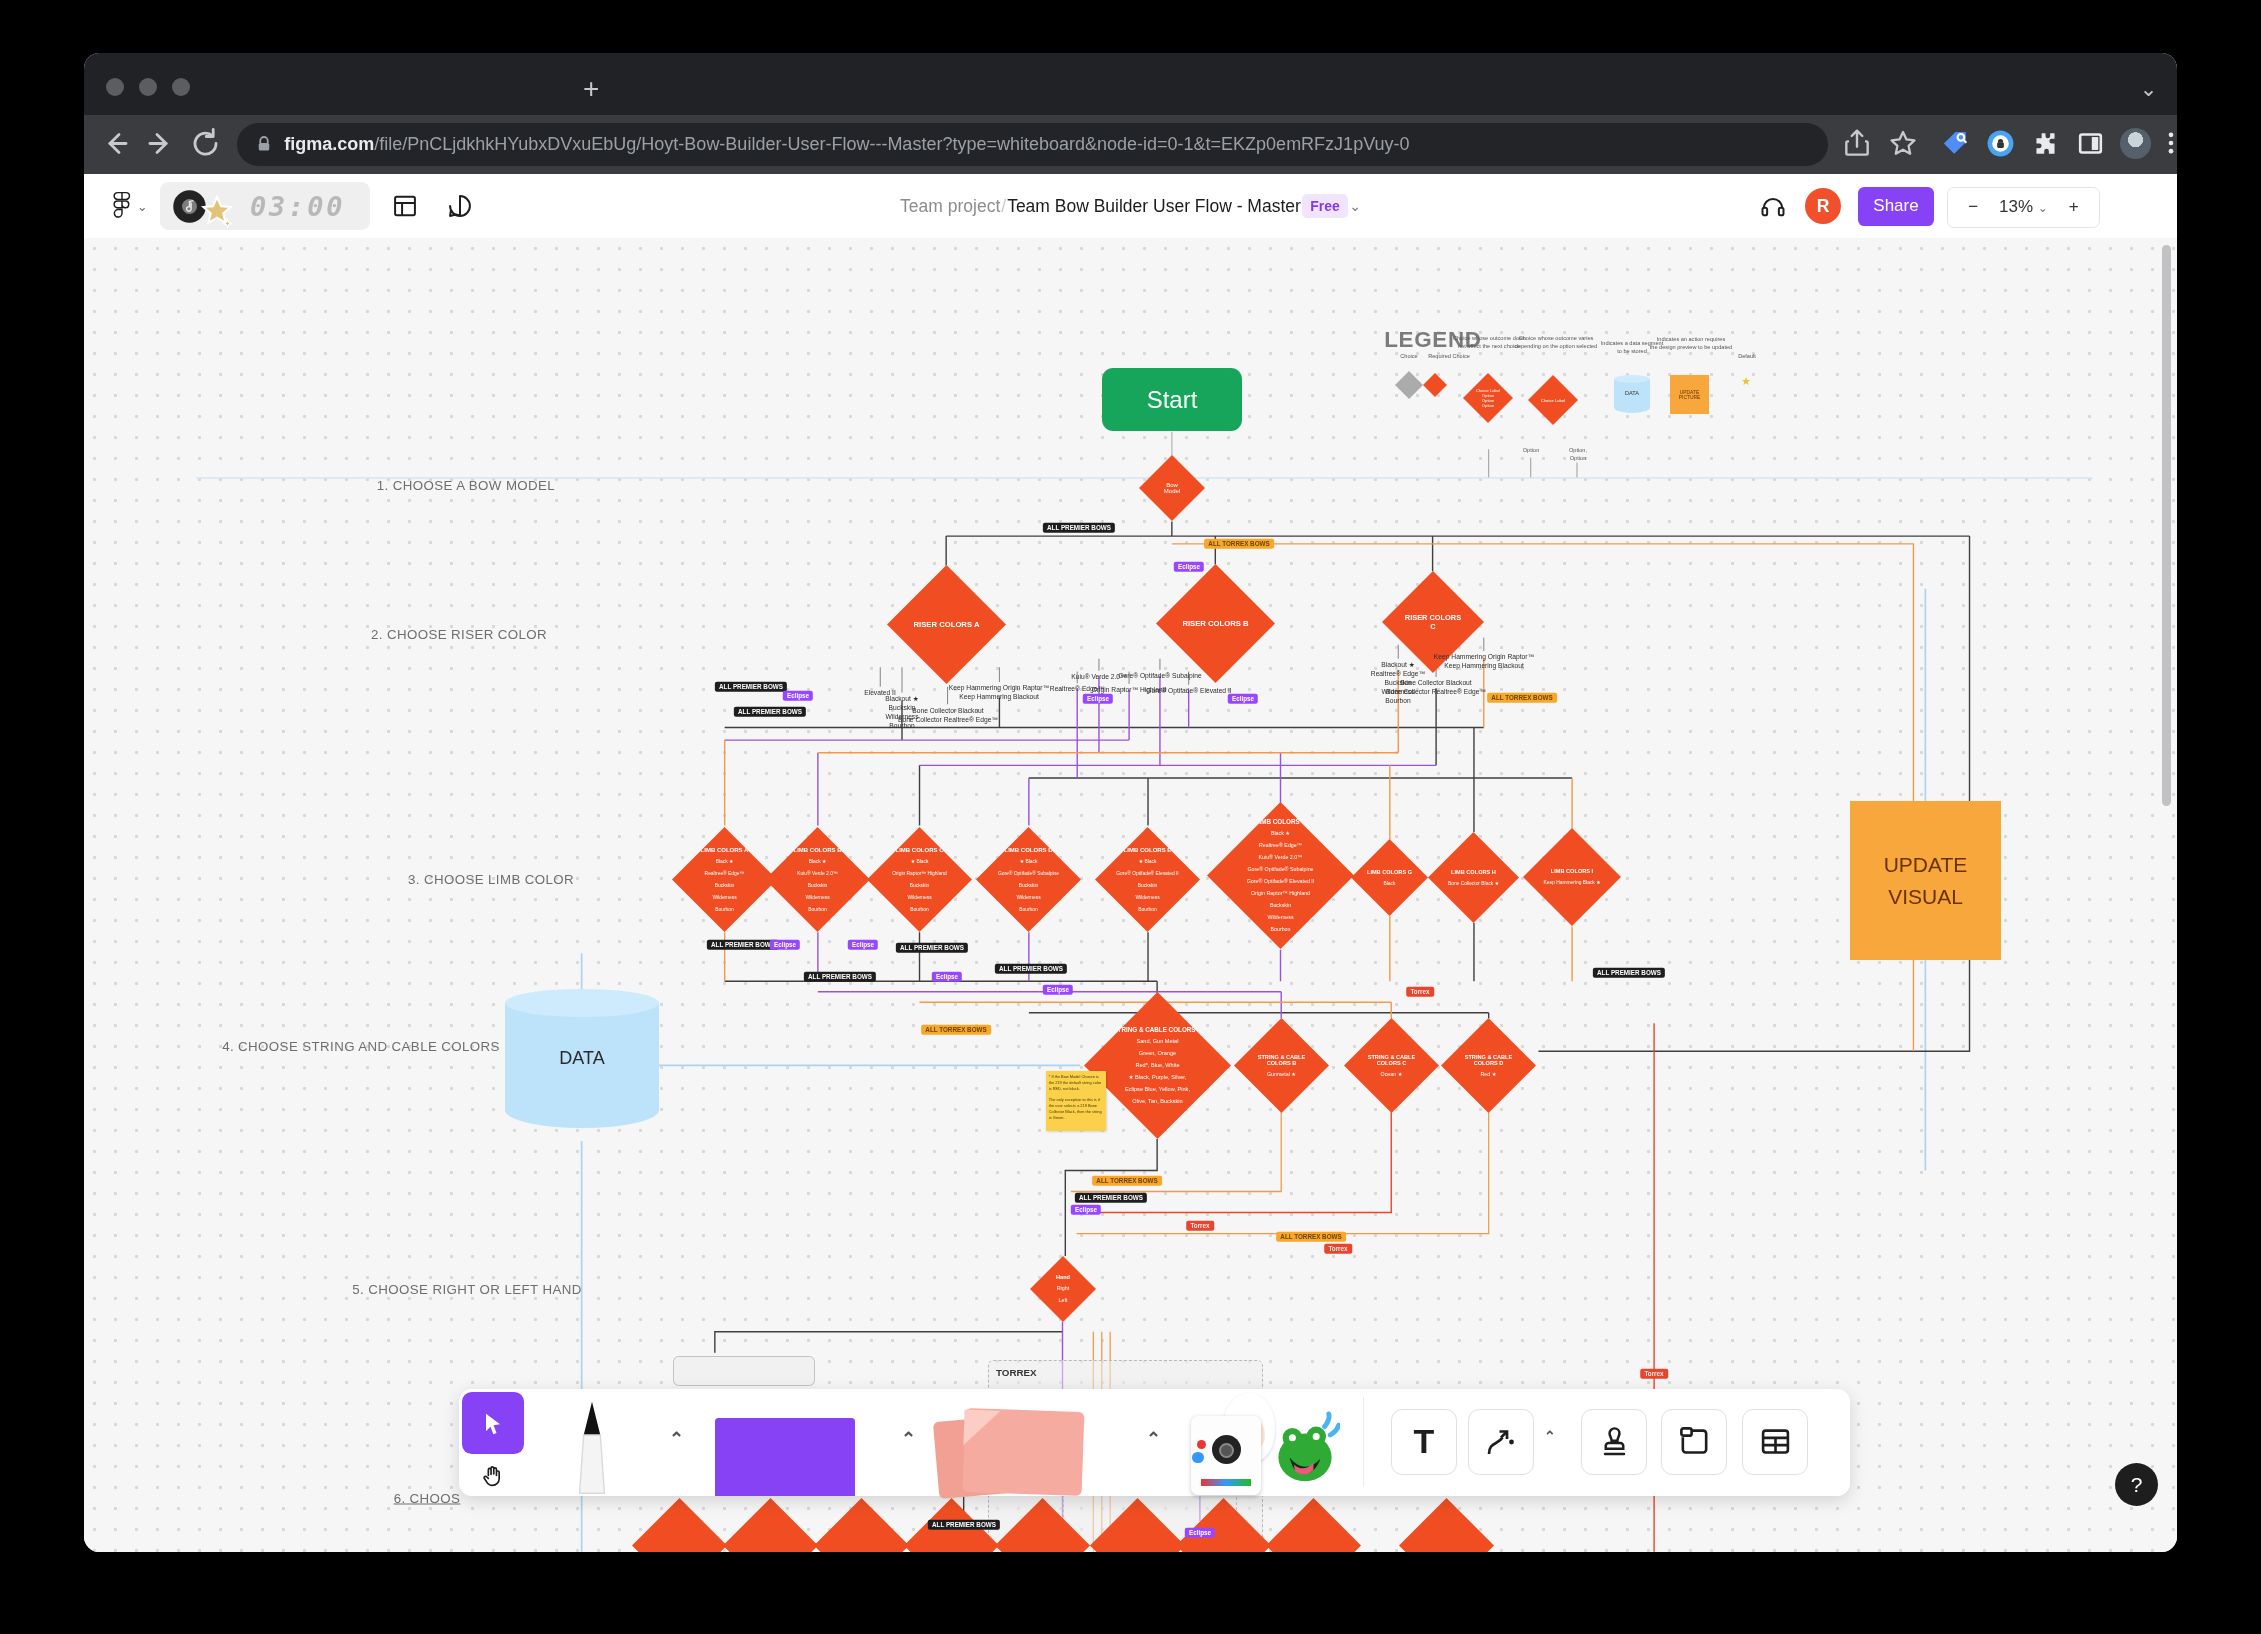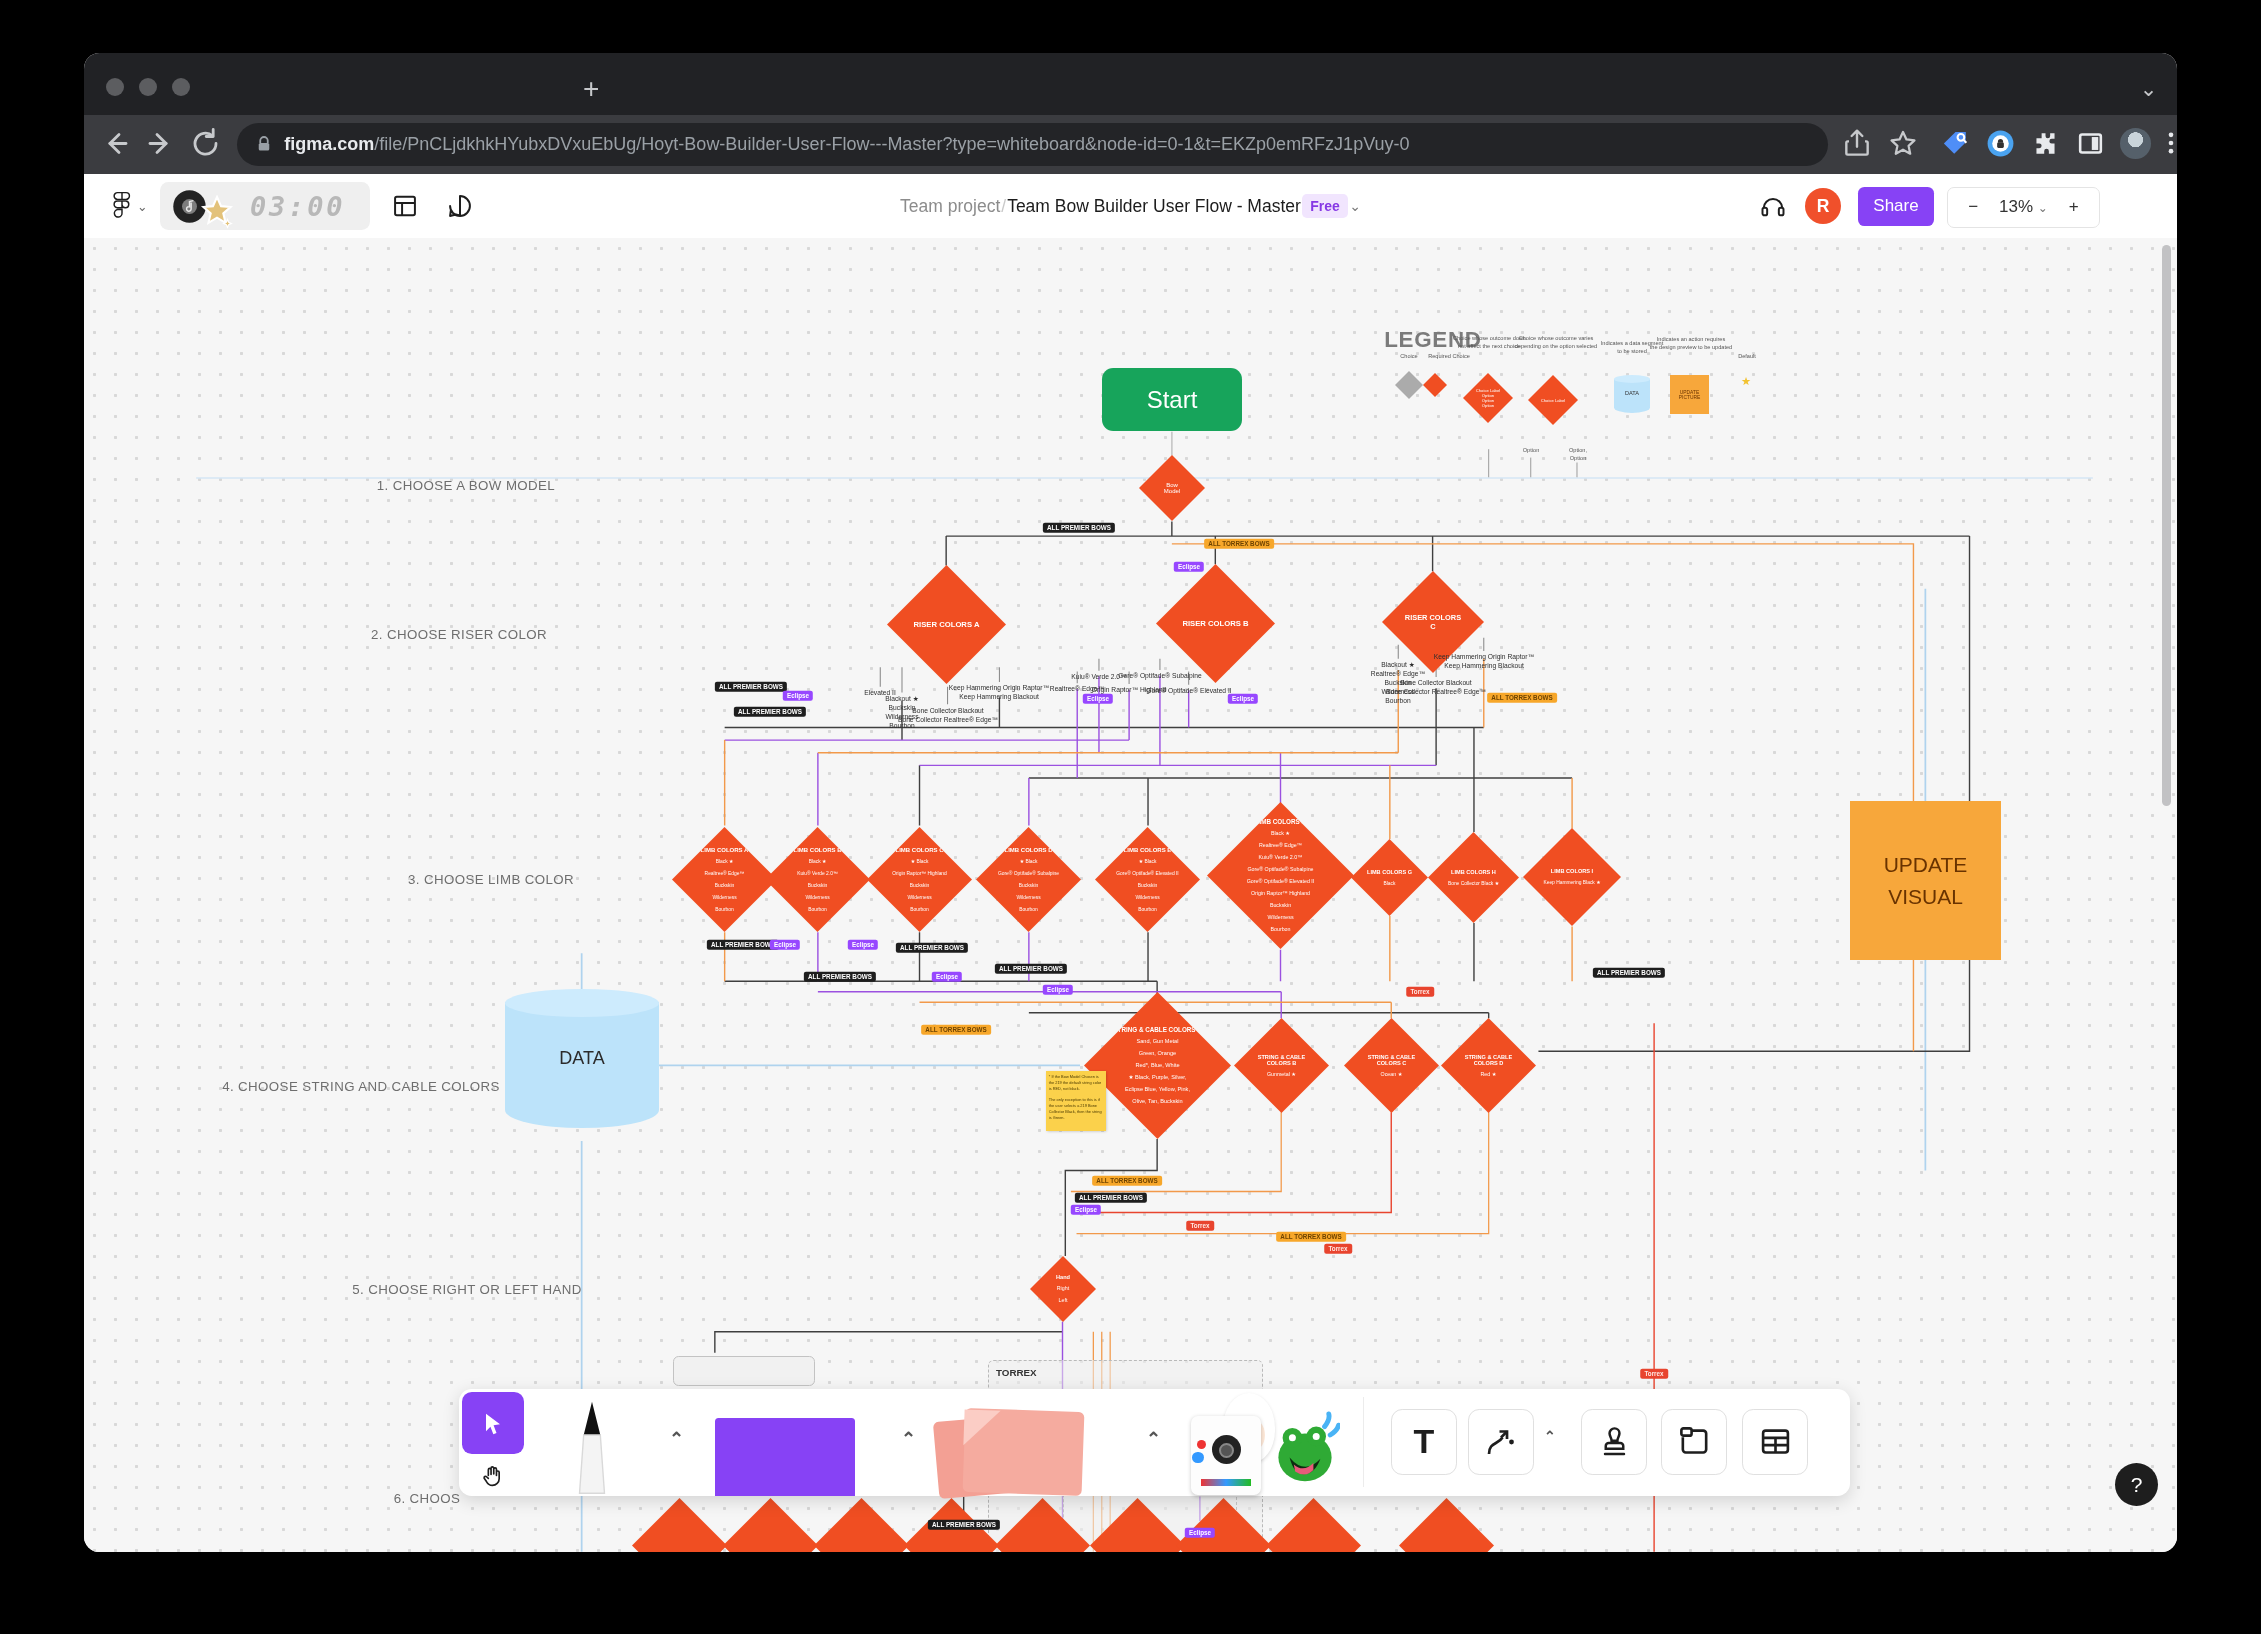--- a/index.html
+++ b/index.html
@@ -231,23 +231,23 @@
         <path d="M1865 1247 V1390 H1412 M2240 1120 V1874" stroke="#e8442e" stroke-width="2"></path>
         <path d="M1396 1546 V1874 M1592 1795 V1830" stroke="#9b51e0" stroke-width="2"></path>
         <path d="M2004 301 V341 M2064 313 V341 M2130 320 V341" stroke="#8a8a8a" stroke-width="1.2"></path>
         <path d="M1255 1795 V1820 M850 1840 V1874 M980 1845 V1874" stroke="#3f3f3f" stroke-width="2"></path>
       </g>
     </svg>
 
     <div class="seclabel" style="left:382px;top:247px;">1. CHOOSE A BOW MODEL</div>
     <div class="seclabel" style="left:375px;top:396px;">2. CHOOSE RISER COLOR</div>
     <div class="seclabel" style="left:407px;top:641px;">3. CHOOSE LIMB COLOR</div>
-    <div class="seclabel" style="left:277px;top:848px;">4. CHOOSE STRING AND CABLE COLORS</div>
+    <div class="seclabel" style="left:277px;top:808px;">4. CHOOSE STRING AND CABLE COLORS</div>
     <div class="seclabel" style="left:383px;top:1051px;">5. CHOOSE RIGHT OR LEFT HAND</div>
-    <div class="seclabel" style="left:343px;top:1260px;">6. CHOOS</div>
+    <div class="seclabel" style="left:343px;top:1260px;text-decoration:underline;">6. CHOOS</div>
 
     <div id="legendtitle" style="left:1349px;top:91px;margin-top:11px;">LEGEND</div>
     <div class="legcap" style="left:1325px;top:115px;">Choice</div>
     <div class="dm" style="left:1311px;top:133px;width:28px;height:28px;background:#ababab;"></div>
     <div class="legcap" style="left:1365px;top:115px;">Required Choice</div>
     <div class="dm" style="left:1339px;top:135px;width:24px;height:24px;"></div>
     <div class="legcap" style="left:1405px;top:97px;">Choice whose outcome does
 not affect the next choice</div>
     <div class="dm" style="left:1379px;top:135px;width:50px;height:50px;font-size:4.2px;">
           <span class="inner pre">Choice Label

